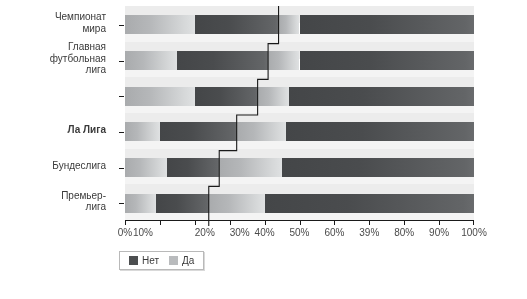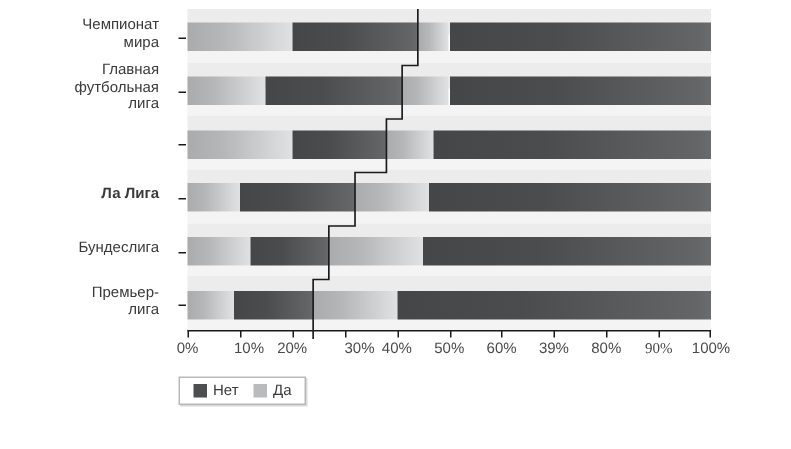--- a/index.html
+++ b/index.html
@@ -246,29 +246,29 @@
       <div class="x-tick" style="left: 139.6px;"></div>
       <div class="x-tick" style="left: 174.5px;"></div>
       <div class="x-tick" style="left: 209.4px;"></div>
       <div class="x-tick" style="left: 244.3px;"></div>
       <div class="x-tick" style="left: 279.2px;"></div>
       <div class="x-tick" style="left: 314.1px;"></div>
       <div class="x-tick" style="left: 348px;"></div>
     </div>
   <div id="x-tick-labels">
       <div class="x-label" style="left: 0px;">0%</div>
-      <div class="x-label" style="left: 31px; text-align: right;">10%</div>
-      <div class="x-label" style="left: 69.8px;">20%</div>
+      <div class="x-label" style="left: 18px;">10%</div>
+      <div class="x-label" style="left: 69.8px; text-align: right;">20%</div>
       <div class="x-label" style="left: 104.7px; text-align: right;">30%</div>
       <div class="x-label" style="left: 139.6px;">40%</div>
       <div class="x-label" style="left: 174.5px;">50%</div>
       <div class="x-label" style="left: 209.4px;">60%</div>
       <div class="x-label" style="left: 244.3px;">39%</div>
       <div class="x-label" style="left: 279.2px;">80%</div>
-      <div class="x-label" style="left: 314.1px; font-family: Liberation Serif, serif;">90%</div>
+      <div class="x-label" style="left: 314.1px;">90%</div>
       <div class="x-label" style="left: 349px; text-align: center;">100%</div>
     </div>
 
   <div id="legend">
     <div class="legend-item">
       <span class="legend-swatch sw-no"></span>
       <span class="legend-text">Нет</span>
     </div>
     <div class="legend-item">
       <span class="legend-swatch sw-yes"></span>

